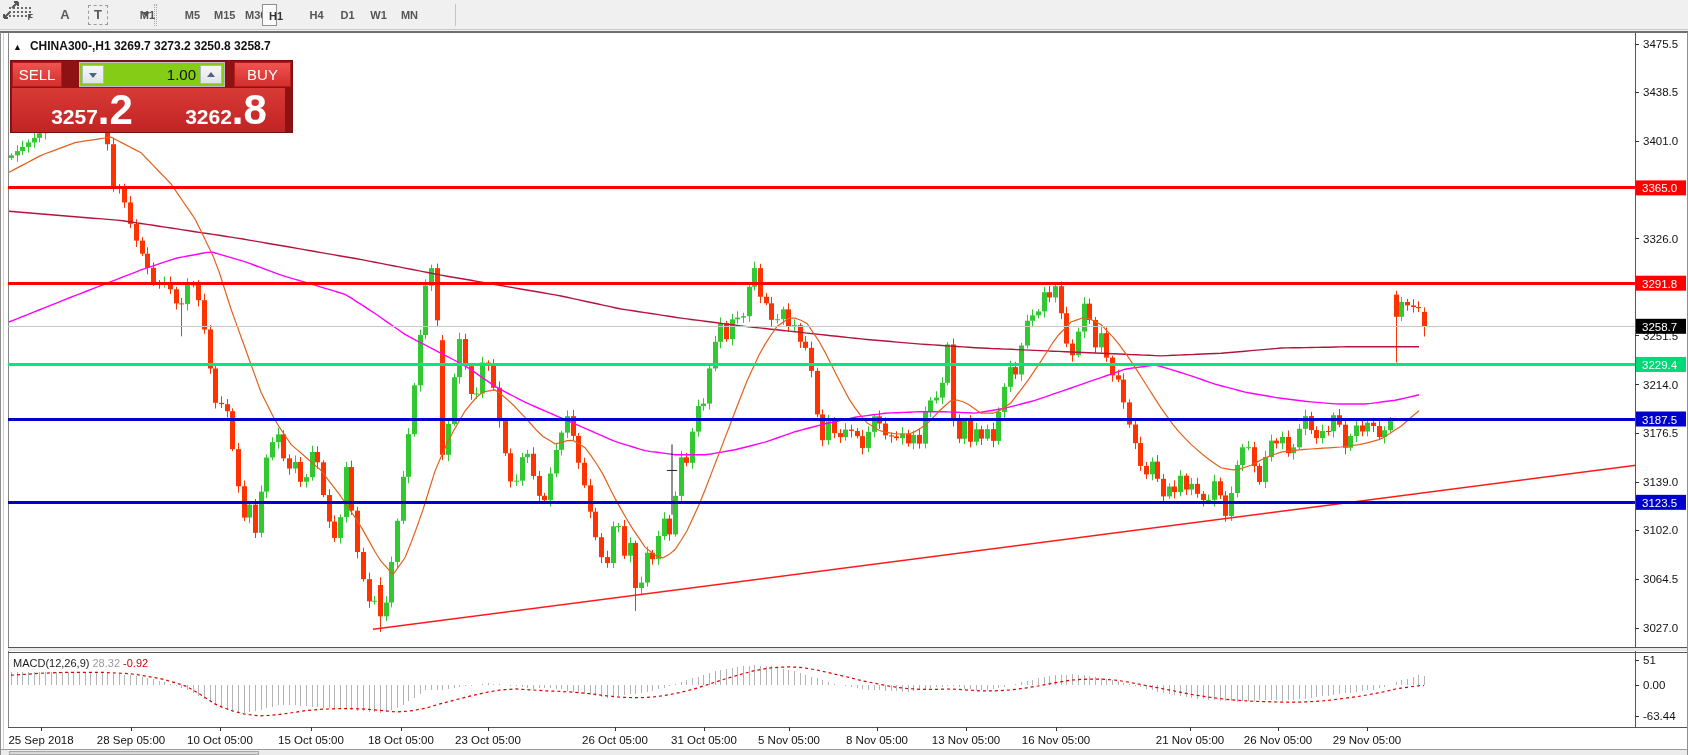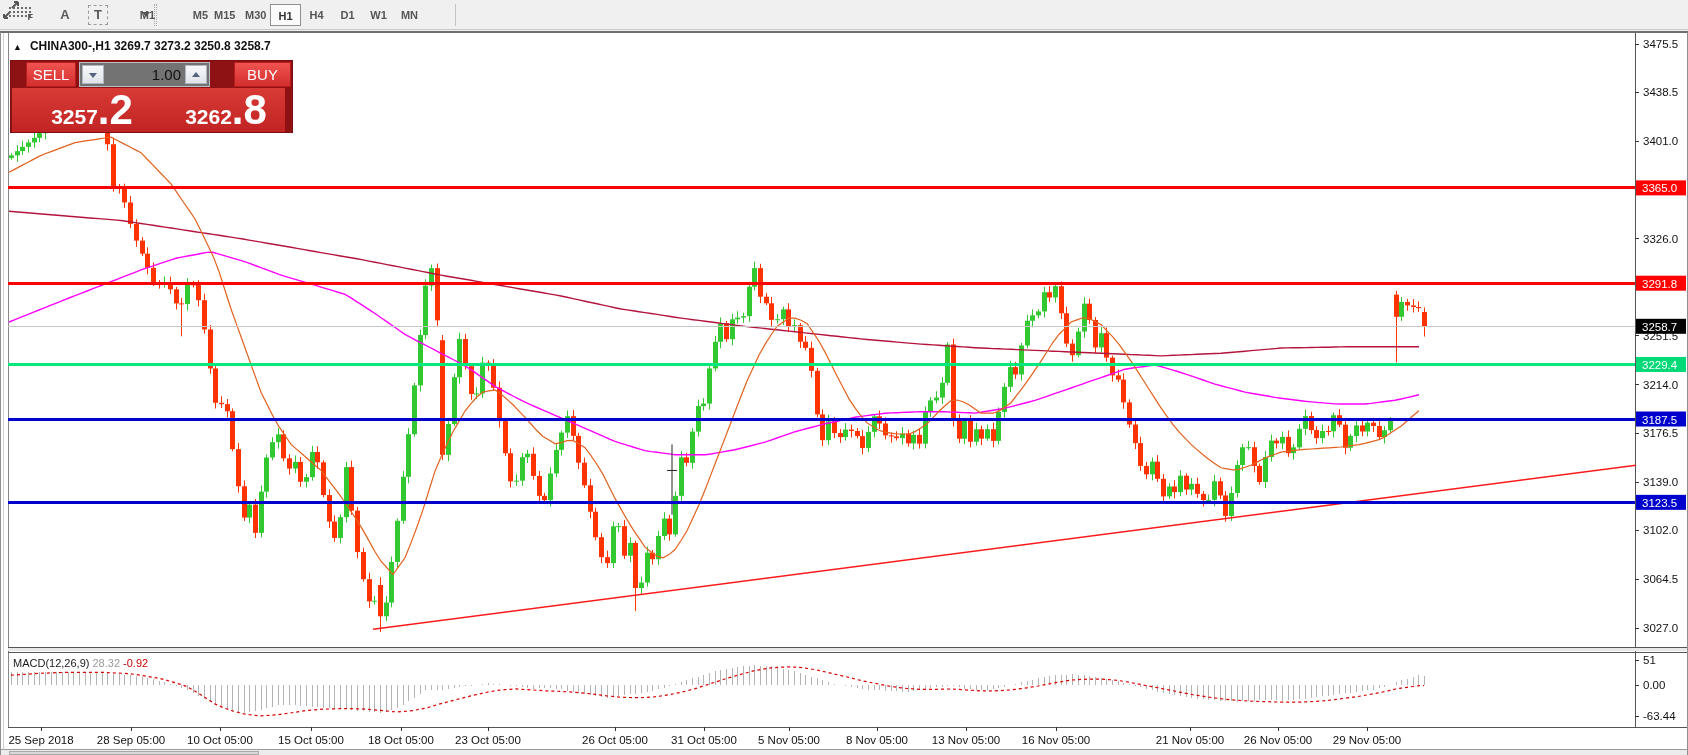--- a/index.html
+++ b/index.html
@@ -34,23 +34,23 @@
   #chart-title { position:absolute; left:12px; top:6px; font-size:12px; font-weight:bold; color:#111; }
   #collapse-tri { display:inline-block; margin-right:8px; font-size:9px; color:#111; }
 
   #plot-svg { position:absolute; left:0; top:0; }
 
   
   #trade-panel { position:absolute; left:9px; top:27px; width:283px; height:73px;
     background:#8e1113; border:1px solid #7a0e10; }
   .tp-btn { position:absolute; top:1px; height:25px; background:linear-gradient(#ef5350,#d32f2f);
     border:1px solid #b71c1c; color:#fff; font-size:15px; text-align:center; line-height:23px; }
-  #sell-btn { left:15px; width:50px; }
+  #sell-btn { left:1px; width:50px; }
   #buy-btn  { right:1px; width:57px; }
-  #vol-box { position:absolute; left:68px; top:1px; width:131px; height:25px; background:#737373;
+  #vol-box { position:absolute; left:68px; top:1px; width:146px; height:25px; background:#84cc16;
     border:1px solid #b9bec7; }
   .spin { position:absolute; top:2px; width:22px; height:19px; background:linear-gradient(#f7f8fa,#dfe3e9);
     border:1px solid #aeb6c2; text-align:center; }
   #vol-down { left:2px; }
   #vol-up { right:2px; }
   .spin i { display:block; margin:7px auto 0 auto; width:0; height:0;
     border-left:4px solid transparent; border-right:4px solid transparent; }
   #vol-down i { border-top:5px solid #53627f; }
   #vol-up i { border-bottom:5px solid #53627f; margin-top:6px; }
   #vol-value { position:absolute; right:28px; top:3px; font-size:15px; color:#111; }
@@ -93,24 +93,24 @@
     <div id="arrow-tool">
       <svg width="22" height="20" viewBox="0 0 22 20">
         <path d="M12 8 L18 2 M18 2 L14 2 M18 2 L18 6" stroke="#555" stroke-width="2" fill="none"></path>
         <path d="M10 12 L4 18 M4 18 L8 18 M4 18 L4 14" stroke="#555" stroke-width="2" fill="none"></path>
       </svg>
     </div>
     <div id="arrow-caret"></div>
     <div id="tb-sep"></div>
     <div id="tf-buttons">
         <div class="tf-btn" style="left: 132px; width: 31px;">M1</div>
-        <div class="tf-btn" style="left: 177px; width: 31px; margin-left: 8px;">M5</div>
+        <div class="tf-btn" style="left: 177px; width: 31px;">M5</div>
         <div class="tf-btn" style="left: 208px; width: 31px;">M15</div>
         <div class="tf-btn" style="left: 239px; width: 31px;">M30</div>
-        <div class="tf-btn active" style="left: 270px; width: 31px;">H1</div>
+        <div class="tf-btn active" style="left: 262px; width: 15px;">H1</div>
         <div class="tf-btn" style="left: 301px; width: 31px;">H4</div>
         <div class="tf-btn" style="left: 332px; width: 31px;">D1</div>
         <div class="tf-btn" style="left: 363px; width: 31px;">W1</div>
         <div class="tf-btn" style="left: 394px; width: 31px;">MN</div>
       </div>
     <div id="tb-sep2"></div>
   </div>
 
   <div id="chartwin">
     <div id="chart-title"><span id="collapse-tri">▲</span><span>CHINA300-,H1  3269.7 3273.2 3250.8 3258.7</span></div>

